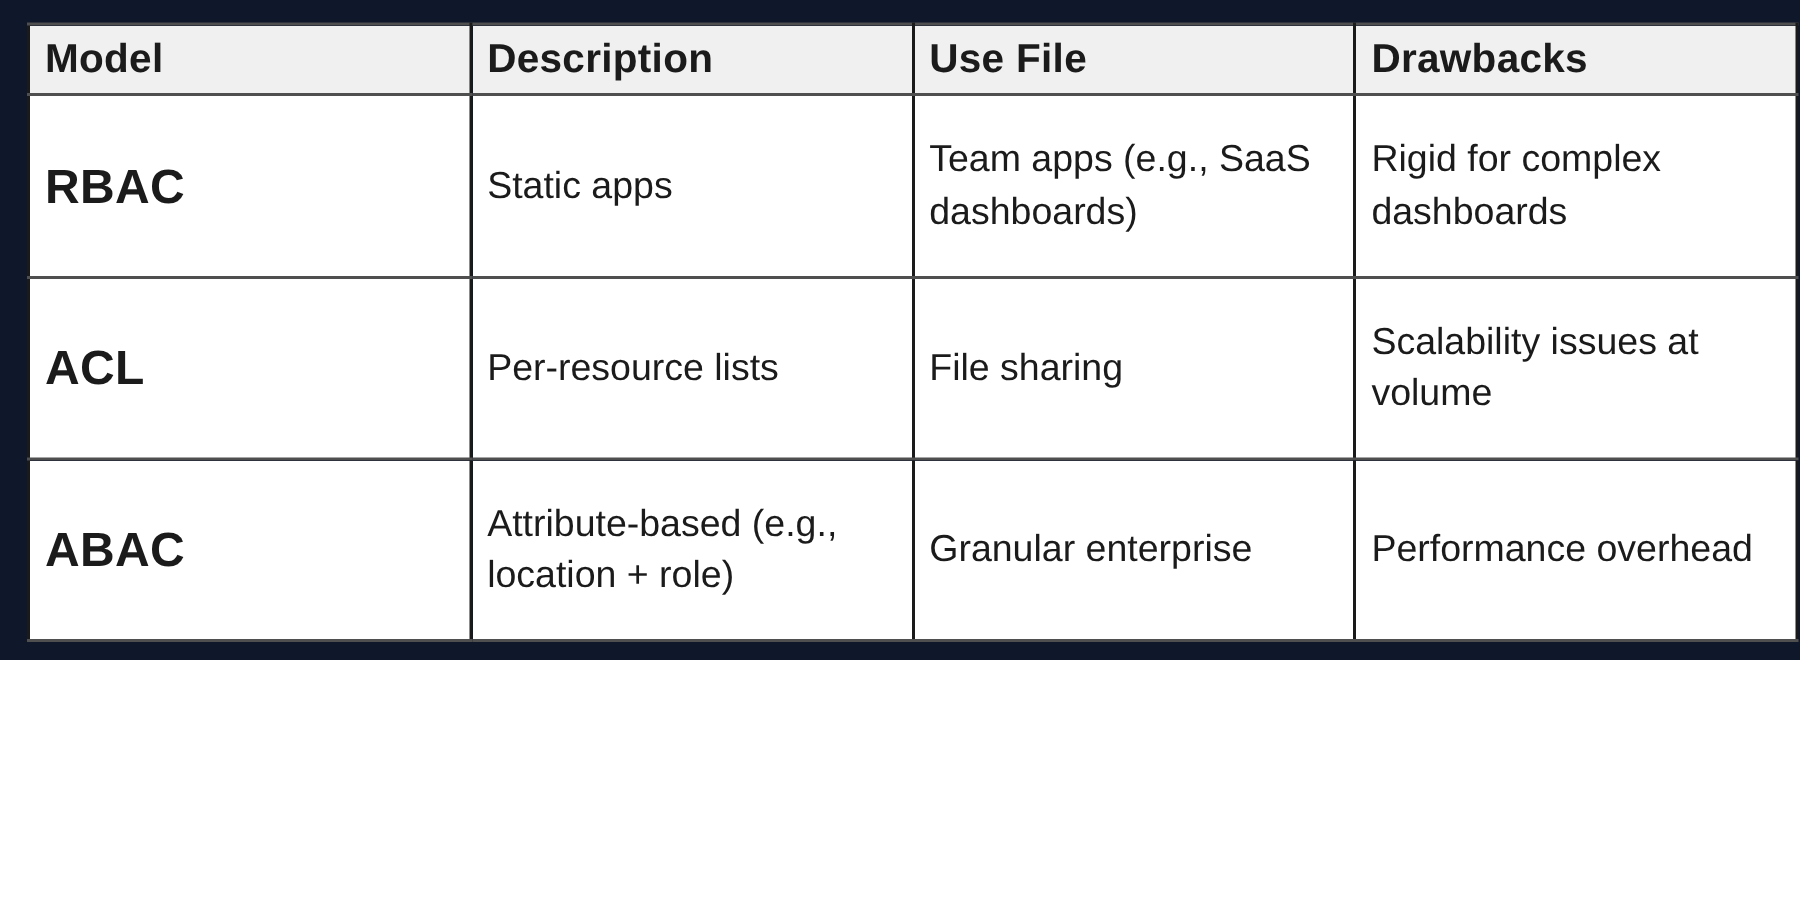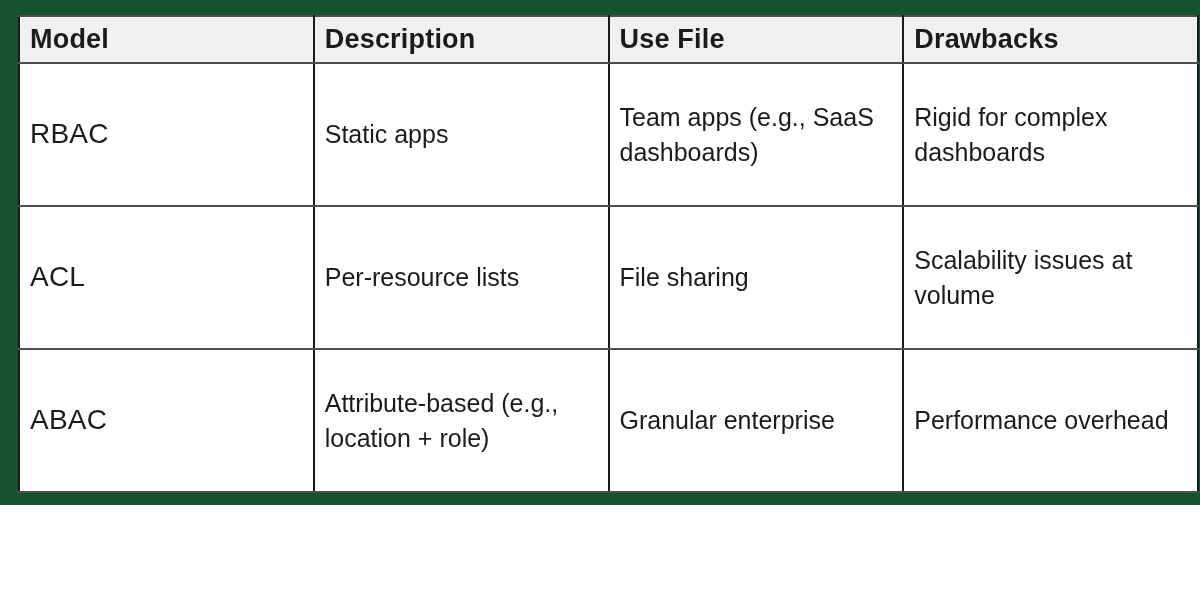--- a/index.html
+++ b/index.html
@@ -7,23 +7,23 @@
     padding: 0;
     width: 1200px;
     height: 600px;
     background: #ffffff;
     font-family: "Liberation Sans", sans-serif;
     color: #1b1b1b;
   }
   .canvas {
     box-sizing: border-box;
     width: 1200px;
-    height: 505px;
+    height: 440px;
     padding: 15px 1px 12px 18px;
-    background: #14532d;
+    background: #0f172a;
   }
   table.comparison {
     width: 100%;
     height: 100%;
     border-collapse: collapse;
     table-layout: fixed;
   }
   .comparison th,
   .comparison td {
     box-sizing: border-box;
@@ -43,22 +43,22 @@
     font-size: 27px;
     font-weight: 700;
     letter-spacing: 0.2px;
   }
   .comparison td {
     background: #ffffff;
     font-size: 25px;
     font-weight: 400;
   }
   .comparison td.model-cell {
-    font-size: 28px;
-    font-weight: 400;
+    font-size: 32px;
+    font-weight: 700;
     letter-spacing: 0.2px;
   }
 </style>
 </head>
 <body>
 
 <div class="canvas">
   <table class="comparison">
     <thead>
       <tr>

